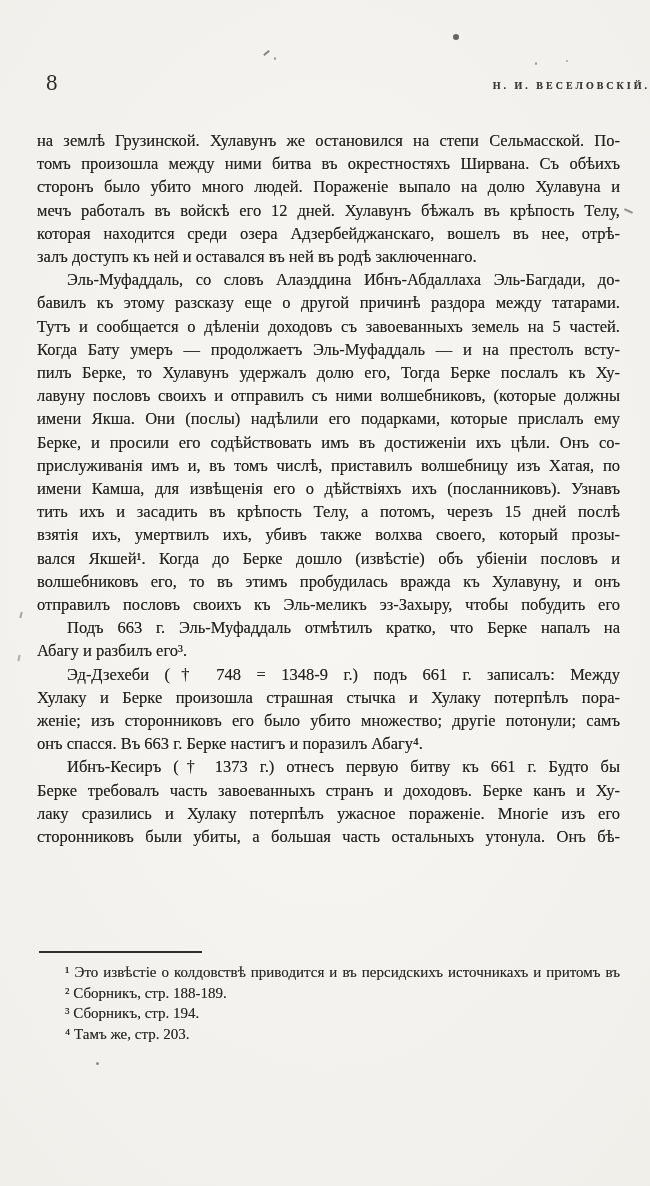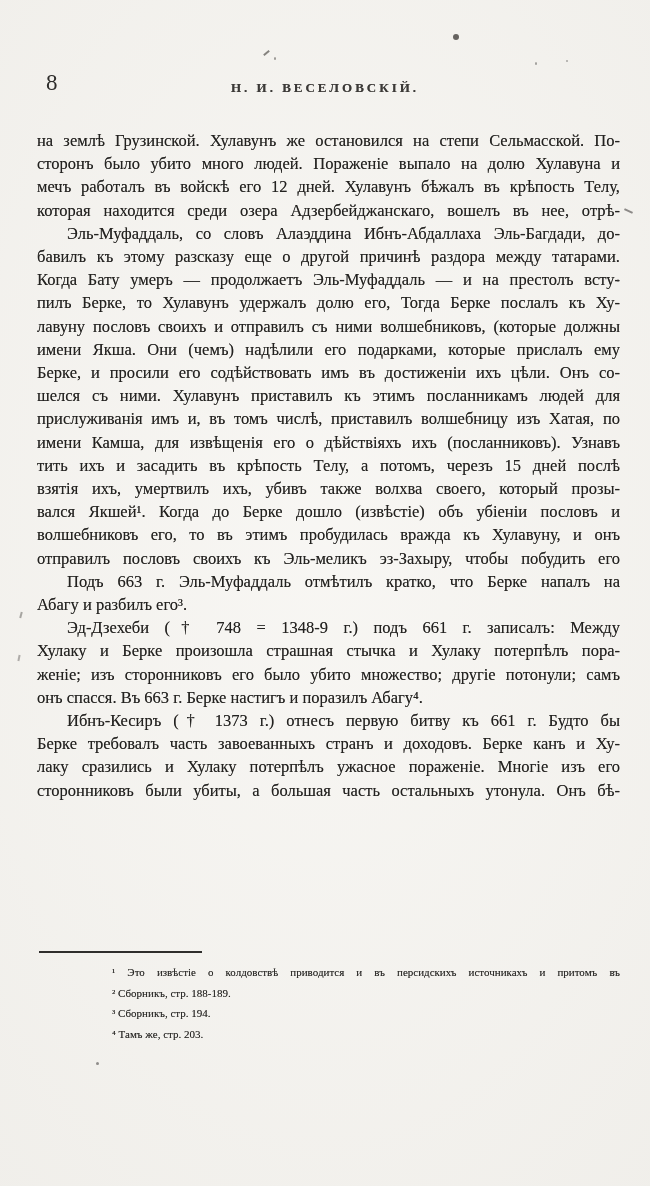--- a/index.html
+++ b/index.html
@@ -25,22 +25,22 @@
     top: 70px;
     left: 46px;
     font-size: 23px;
     color: #2e2d2b;
   }
   .running-head {
     position: absolute;
     top: 80px;
     left: 0;
     width: 100%;
-    text-align: center;
-    font-size: 13px;
+    text-align: right;
+    font-size: 10px;
     font-weight: bold;
     letter-spacing: 3px;
     color: #3b3937;
     text-shadow: 0 0 0.5px rgba(50,48,45,0.6);
   }
   
   .body-text {
     position: absolute;
     top: 129px;
     left: 37px;
@@ -66,27 +66,26 @@
     height: 0;
     border-top: 2px solid #2f2e2c;
   }
   .footnotes {
     position: absolute;
     top: 962px;
     left: 37px;
     width: 583px;
   }
   .fn-line {
-    font-size: 11px;
+    font-size: 15px;
     line-height: 20.6px;
     text-align: justify;
     text-align-last: left;
     color: #282725;
     text-shadow: 0 0 0.4px rgba(45,43,40,0.5);
-    margin-left: 47px;
   }
   .fn-line.indent { text-indent: 28px; }
   .fn-line.full { text-align-last: justify; }
   
   .speck {
     position: absolute;
     background: #4c4a47;
     border-radius: 50%;
   }
   .stroke {
@@ -97,31 +96,33 @@
 </head>
 <body>
 
 <div class="page">
 
   <div class="page-number">8</div>
   <div class="running-head">Н. И. ВЕСЕЛОВСКІЙ.</div>
 
   <div class="body-text">
     <div class="line">на землѣ Грузинской. Хулавунъ же остановился на степи Сельмасской. По-</div>
+    <div class="line">томъ произошла между ними битва въ окрестностяхъ Ширвана. Съ обѣихъ</div>
     <div class="line">сторонъ было убито много людей. Пораженіе выпало на долю Хулавуна и</div>
     <div class="line">мечъ работалъ въ войскѣ его 12 дней. Хулавунъ бѣжалъ въ крѣпость Телу,</div>
     <div class="line">которая находится среди озера Адзербейджанскаго, вошелъ въ нее, отрѣ-</div>
+    <div class="line end">залъ доступъ къ ней и оставался въ ней въ родѣ заключеннаго.</div>
     <div class="line indent">Эль-Муфаддаль, со словъ Алаэддина Ибнъ-Абдаллаха Эль-Багдади, до-</div>
     <div class="line">бавилъ къ этому разсказу еще о другой причинѣ раздора между татарами.</div>
+    <div class="line">Тутъ и сообщается о дѣленіи доходовъ съ завоеванныхъ земель на 5 частей.</div>
     <div class="line">Когда Бату умеръ — продолжаетъ Эль-Муфаддаль — и на престолъ всту-</div>
     <div class="line">пилъ Берке, то Хулавунъ удержалъ долю его, Тогда Берке послалъ къ Ху-</div>
     <div class="line">лавуну пословъ своихъ и отправилъ съ ними волшебниковъ, (которые должны</div>
-    <div class="line">имени Якша. Они (чемъ) надѣлили его подарками, которые прислалъ ему</div>
+    <div class="line">имени Якша. Они (послы) надѣлили его подарками, которые прислалъ ему</div>
     <div class="line">Берке, и просили его содѣйствовать имъ въ достиженіи ихъ цѣли. Онъ со-</div>
-    <div class="line">шелся съ ними. Хулавунъ приставилъ къ этимъ посланникамъ людей для</div>
     <div class="line">прислуживанія имъ и, въ томъ числѣ, приставилъ волшебницу изъ Хатая, по</div>
     <div class="line">имени Камша, для извѣщенія его о дѣйствіяхъ ихъ (посланниковъ). Узнавъ</div>
     <div class="line">тить ихъ и засадить въ крѣпость Телу, а потомъ, черезъ 15 дней послѣ</div>
     <div class="line">взятія ихъ, умертвилъ ихъ, убивъ также волхва своего, который прозы-</div>
     <div class="line">вался Якшей¹. Когда до Берке дошло (извѣстіе) объ убіеніи пословъ и</div>
     <div class="line">волшебниковъ его, то въ этимъ пробудилась вражда къ Хулавуну, и онъ</div>
     <div class="line">отправилъ пословъ своихъ къ Эль-меликъ эз-Захыру, чтобы побудить его</div>
     <div class="line indent">Подъ 663 г. Эль-Муфаддаль отмѣтилъ кратко, что Берке напалъ на</div>
     <div class="line end">Абагу и разбилъ его³.</div>
     <div class="line indent">Эд-Дзехеби († 748 = 1348-9 г.) подъ 661 г. записалъ: Между</div>

